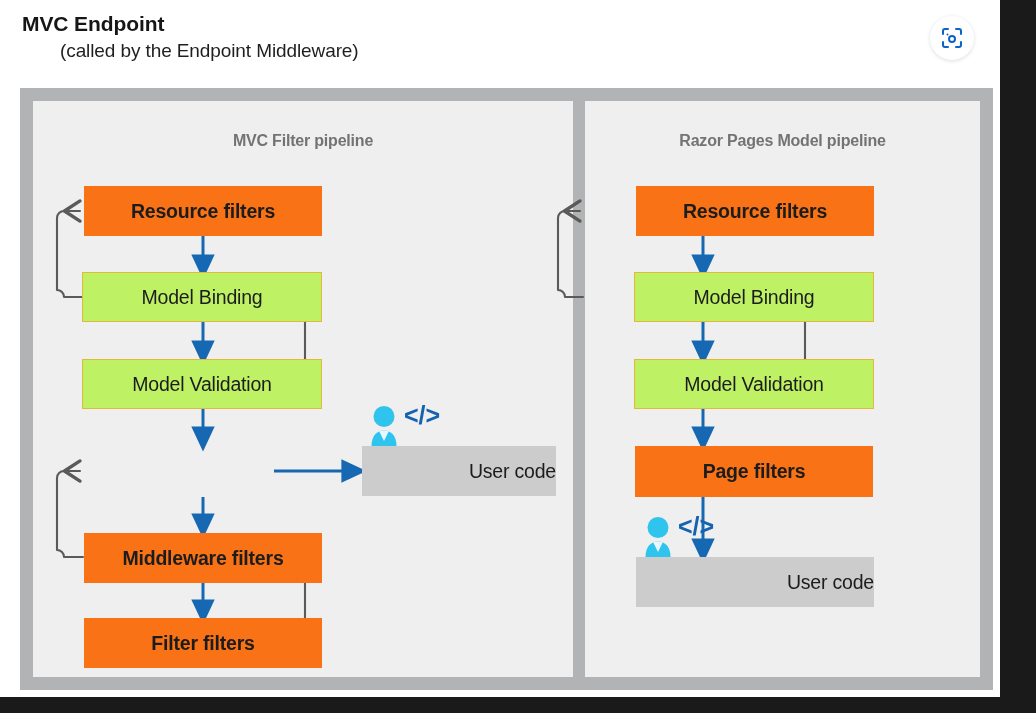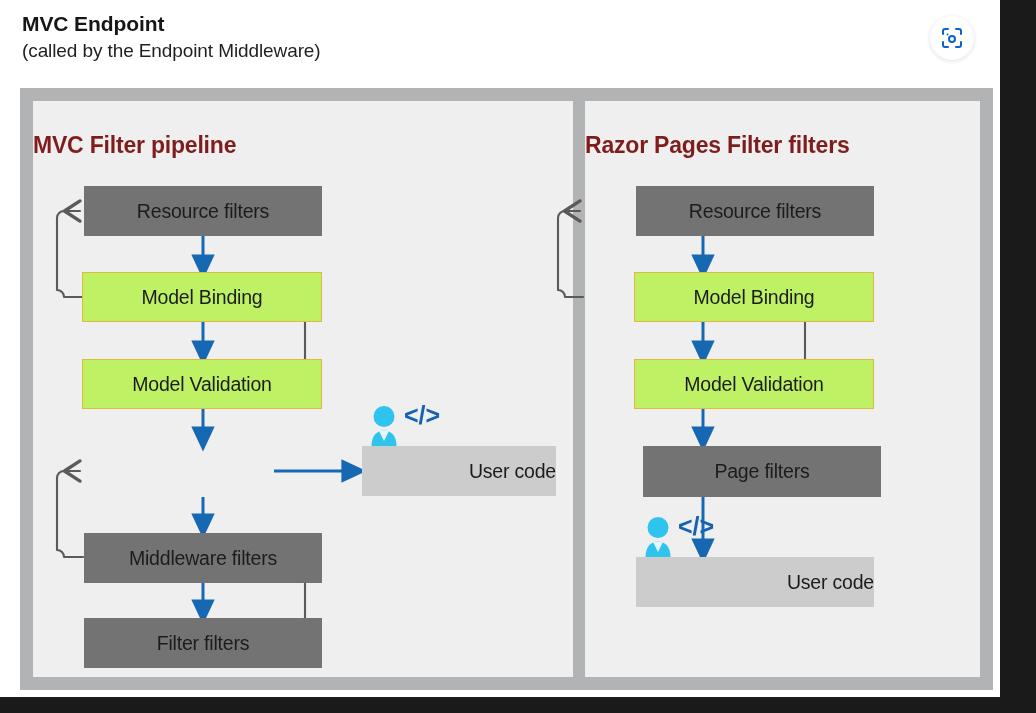--- a/index.html
+++ b/index.html
@@ -43,20 +43,21 @@
     color: #161616;
     line-height: 28px;
     letter-spacing: -0.1px;
   }
   .header-sub {
     font-size: 19px;
     font-weight: normal;
     color: #1f1f1f;
     line-height: 26px;
     letter-spacing: -0.1px;
+    margin-left: 38px;
   }
 
   
   .expand-btn {
     position: absolute;
     right: 26px;
     top: 16px;
     width: 44px;
     height: 44px;
     border-radius: 50%;
@@ -94,39 +95,39 @@
     height: 100%;
   }
   .panel-mvc { width: 540px; }
   .panel-razor { flex: 1; }
 
   .panel-title {
     position: absolute;
     top: 31px;
     left: 0;
     right: 0;
-    text-align: left;
-    font-size: 23px;
+    text-align: center;
+    font-size: 16px;
     font-weight: bold;
-    color: #7f1d1d;
+    color: #737373;
     letter-spacing: -0.2px;
   }
 
   
   .node {
     position: absolute;
     display: flex;
     align-items: center;
     justify-content: center;
     font-size: 19.5px;
     color: #1c1c1c;
     letter-spacing: -0.2px;
     box-sizing: border-box;
   }
-  .node-blue  { background: #737373; }
+  .node-blue  { background: #f97316; font-weight: bold; }
   .node-yellow{ background: #bef264; border: 1.6px solid #e3b93c; }
   .node-gray  { background: #cccccc; justify-content: flex-end; }
 
   
   .arrows {
     position: absolute;
     left: 0; top: 0;
     width: 100%; height: 100%;
     pointer-events: none;
     overflow: visible;
@@ -224,21 +225,21 @@
               <circle cx="22" cy="12.5" r="10.5" fill="#2fc4ed"></circle>
               <path d="M9.5 42 C9.5 31.5 15 26.5 22 26.5 C29 26.5 34.5 31.5 34.5 42 Z" fill="#2fc4ed"></path>
               <path d="M17.2 27.2 L22 37 L26.8 27.2 C25.4 26.7 23.8 26.4 22 26.4 C20.2 26.4 18.6 26.7 17.2 27.2 Z" fill="#e8f7fd"></path>
               <text x="42" y="20" font-family="&quot;Liberation Sans&quot;, sans-serif" font-size="25" font-weight="bold" fill="#1462b0">&lt;/&gt;</text>
             </svg>
           </div>
         </div>
 
         <div class="panel panel-razor">
 
-          <div class="panel-title">Razor Pages Filter filters</div>
+          <div class="panel-title">Razor Pages Model pipeline</div>
 
           <svg class="arrows" viewBox="0 0 395 576" preserveAspectRatio="none">
             <defs>
               <marker id="bhead2" markerWidth="9" markerHeight="9" refX="4.2" refY="4.5" orient="auto">
                 <path d="M0,0.6 L8.4,4.5 L0,8.4 z" fill="#1668b3"></path>
               </marker>
               <marker id="ghead2" markerWidth="12" markerHeight="12" refX="10" refY="6" orient="auto">
                 <path d="M10,1.2 L2.6,6 L10,10.8" fill="none" stroke="#5a5a5a" stroke-width="1.6" stroke-linecap="round" stroke-linejoin="round"></path>
               </marker>
             </defs>
@@ -261,21 +262,21 @@
           </div>
 
           <div class="node node-yellow" style="left:49px; top:171px; width:240px; height:50px;">
             <span>Model Binding</span>
           </div>
 
           <div class="node node-yellow" style="left:49px; top:258px; width:240px; height:50px;">
             <span>Model Validation</span>
           </div>
 
-          <div class="node node-blue" style="left:58px; top:345px; width:238px; height:51px;">
+          <div class="node node-blue" style="left:50px; top:345px; width:238px; height:51px;">
             <span>Page filters</span>
           </div>
 
           <div class="node node-gray" style="left:51px; top:456px; width:238px; height:50px;">
             <span>User code</span>
           </div>
 
           <div class="dev-icon" style="left:51px; top:414px;">
             <svg width="110" height="46" viewBox="0 0 110 46">
               <circle cx="22" cy="12.5" r="10.5" fill="#2fc4ed"></circle>

